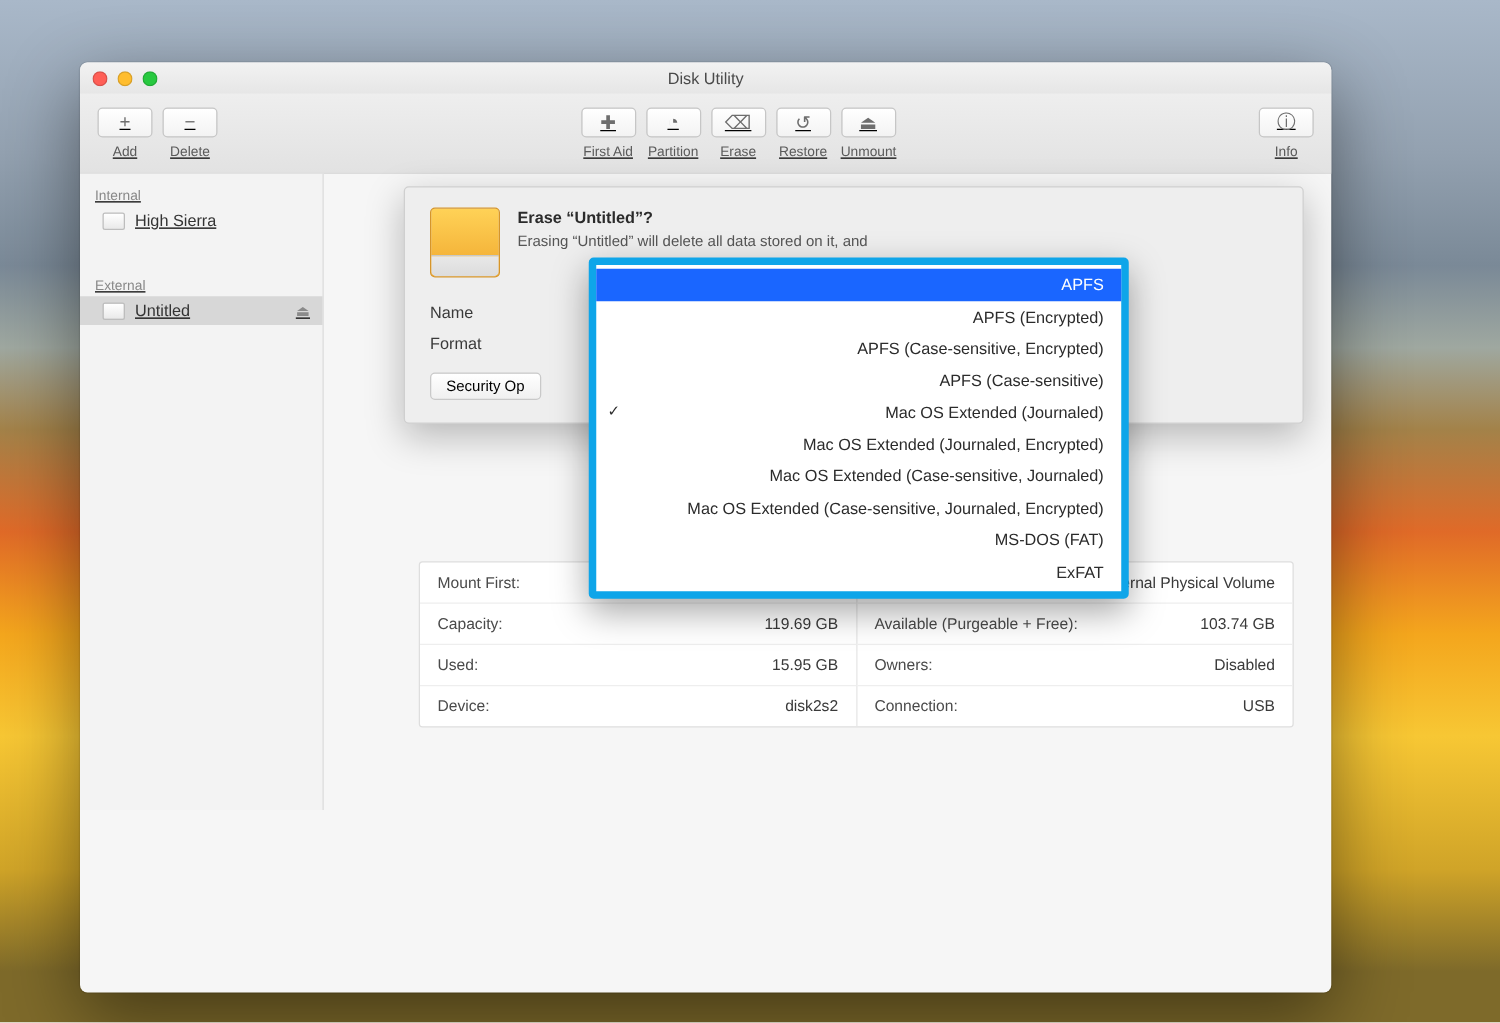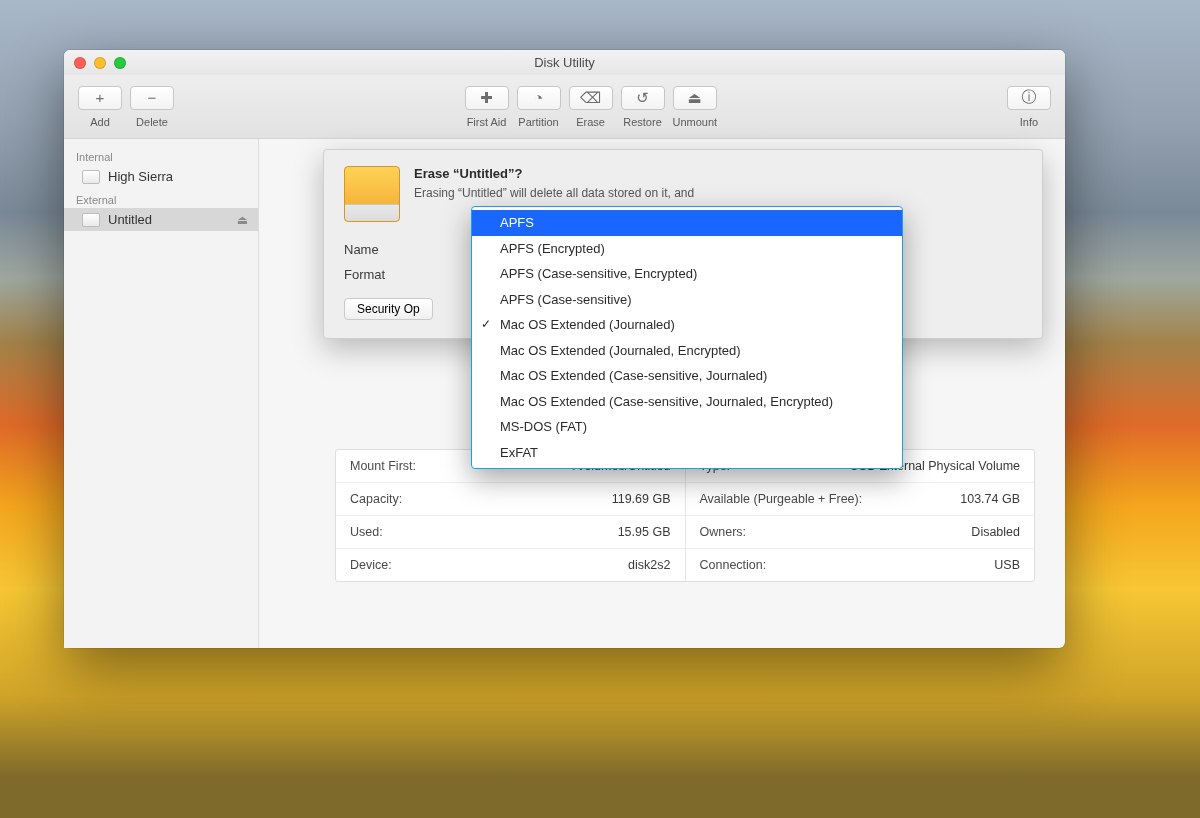--- a/index.html
+++ b/index.html
@@ -8,24 +8,25 @@
   
   .desktop {
     width: 1200px; height: 818px;
     background:
       linear-gradient(180deg, #a9b8c9 0%, #93a1b0 15%, #7a8997 26%, #9fa8a0 34%, #a38249 42%, #e06a28 52%, #f4a61d 62%, #f7c734 72%, #d0a428 85%, #7e6a2a 95%);
     position: relative;
   }
 
   
   .window {
-    position: absolute; left: 64px; top: 50px; width: 1001px; height: 598px;
+    position: absolute; left: 64px; top: 50px; width: 1001px; height: 744px;
     background: #f6f6f6; border-radius: 6px;
     box-shadow: 0 20px 60px rgba(0,0,0,.45), 0 0 0 1px rgba(0,0,0,.08);
     overflow: visible;
+    text-decoration: underline;
   }
 
   .titlebar {
     height: 25px; display:flex; align-items:center; padding: 0 10px;
     border-top-left-radius:6px; border-top-right-radius:6px;
     background: linear-gradient(#f2f2f2,#e6e6e6);
     position:relative;
   }
   .traffic { display:flex; gap:8px; }
   .light { width:12px; height:12px; border-radius:50%; border:1px solid rgba(0,0,0,.15); }
@@ -85,24 +86,25 @@
   .form-row { display:flex; align-items:center; margin: 10px 0; }
   .form-lab { width:86px; text-align:left; margin-right:10px; font-size:13px; color:#3a3a3a; }
   .sec-btn {
     margin-top:6px; padding:3px 12px; font-size:12px; border:1px solid #c9c9c9;
     background:linear-gradient(#fff,#f0f0f0); border-radius:4px;
   }
 
   
   .dropdown {
     position:absolute; left:147px; top:56px; width:432px;
-    background:#fff; border:1px solid #0ea5e9; border-radius:4px;
+    background:#fff; border:6px solid #0ea5e9; border-radius:4px;
     box-shadow: 0 10px 28px rgba(0,0,0,.35);
     font-size:13px; color:#2b2b2b; padding:3px 0;
     z-index:50;
+    text-align:right;
   }
   .dd-item { padding:3px 14px 3px 28px; position:relative; line-height:1.5; }
   .dd-item.sel { background:#1a66ff; color:#fff; }
   .dd-item.check::before { content:"✓"; position:absolute; left:9px; top:3px; font-size:12px; }
 
   
   .size-tag {
     position:absolute; right:34px; top:30px; width:130px; height:40px;
     border:1px solid #d4d4d4; border-radius:5px; background:#fafafa;
     display:flex; align-items:center; justify-content:center;
@@ -197,21 +199,21 @@
       </div>
     </div>
 
     <div class="body">
       <div class="sidebar">
         <div class="sb-head">Internal</div>
         <div class="sb-item">
           <span class="disk-ic"></span>
           <span>High Sierra</span>
         </div>
-        <div class="sb-head" style="margin-top:0;">External</div>
+        <div class="sb-head" style="margin-top:29px;">External</div>
         <div class="sb-item sel">
           <span class="disk-ic"></span>
           <span>Untitled</span>
           <span class="eject">⏏</span>
         </div>
       </div>
 
       <div class="main">
 
         <div class="size-tag">119.69 GB</div>

